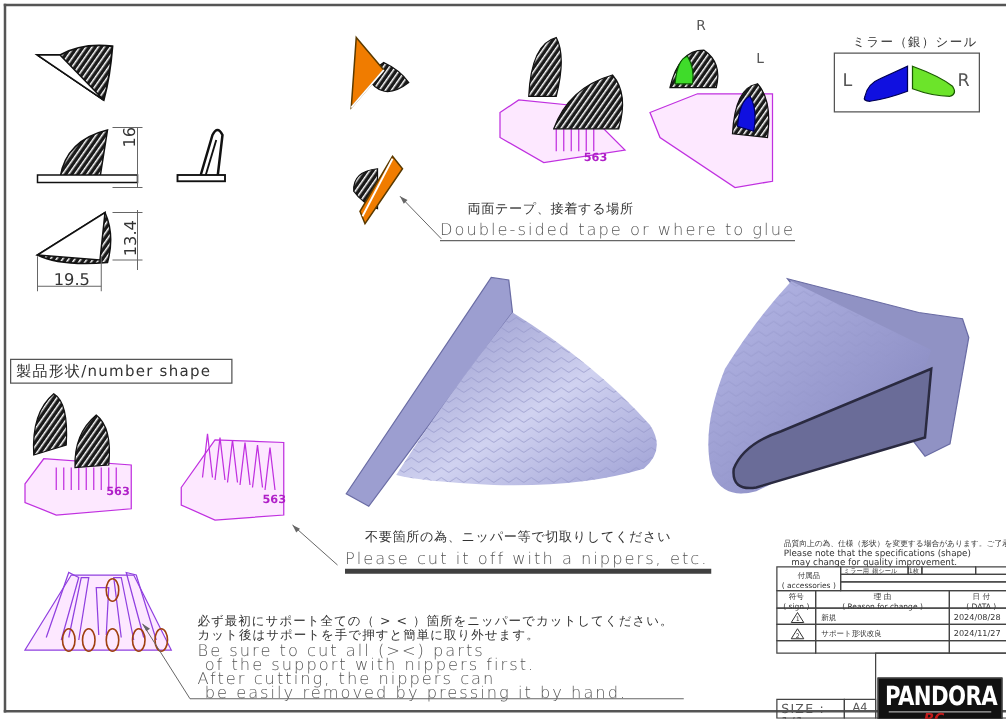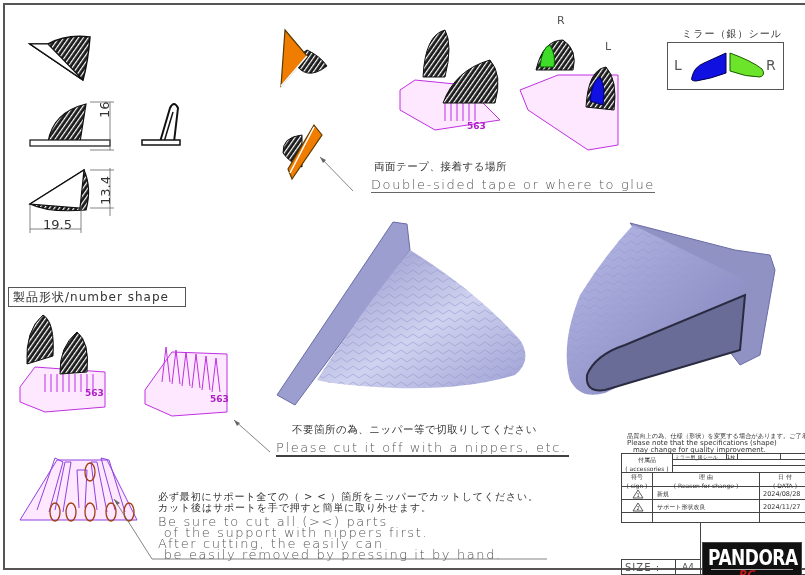--- a/index.html
+++ b/index.html
@@ -137,21 +137,21 @@
 <svg width="60" height="60" style="left:280px;top:123px;">
   <path d="M22 12 Q2 14 3 30 Q10 40 22 44 Z" fill="url(#carbon)" stroke="#111" stroke-width="1"></path>
   <path d="M34 2 L42 12 L12 56 L8 46 Z" fill="#f07c00" stroke="#5a3a00" stroke-width="1.2"></path>
   <line x1="34" y1="4" x2="10" y2="50" stroke="#fff" stroke-width="1.5"></line>
 </svg>
 <svg width="40" height="40" style="left:318px;top:155px;">
   <line x1="2" y1="2" x2="35" y2="36" stroke="#666" stroke-width="0.8"></line>
   <path d="M2 2 L8 5 L5 8 Z" fill="#666"></path>
 </svg>
 <div class="abs jp" style="left:374px;top:160px;">両面テープ、接着する場所</div>
-<div class="abs en" style="left:352px;top:177px;border-bottom:1px solid #666;margin-left:19px;">Double-sided tape or where to glue</div>
+<div class="abs en" style="left:352px;top:177px;border-bottom:1px solid #666;">Double-sided tape or where to glue</div>
 
 <svg width="120" height="105" style="left:395px;top:25px;">
   <path d="M5 65 L20 55 L70 60 L105 95 L40 105 L5 85 Z" fill="#fde8ff" stroke="#c030e0" stroke-width="1"></path>
   <g stroke="#c030e0" stroke-width="1">
     <line x1="50" y1="78" x2="50" y2="96"></line>
       <line x1="56" y1="78" x2="56" y2="96"></line>
       <line x1="62" y1="78" x2="62" y2="96"></line>
     <line x1="68" y1="78" x2="68" y2="96"></line>
       <line x1="74" y1="78" x2="74" y2="96"></line>
       <line x1="80" y1="78" x2="80" y2="96"></line>
@@ -210,27 +210,27 @@
   <path d="M68 10 Q40 40 15 80 Q-5 130 5 165 Q15 185 40 178 L160 120 L180 65 Z" fill="url(#body2)"></path>
   <path d="M68 10 Q40 40 15 80 Q-5 130 5 165 Q15 185 40 178 L160 120 L180 65 Z" fill="url(#chev)" opacity="0.7"></path>
   <path d="M40 175 Q20 178 22 160 Q30 140 60 130 L180 80 L175 135 Z" fill="#6a6c98" stroke="#2a2a40" stroke-width="2"></path>
 </svg>
 
 <svg width="50" height="40" style="left:232px;top:418px;">
   <line x1="2" y1="2" x2="38" y2="34" stroke="#666" stroke-width="0.8"></line>
   <path d="M2 2 L8 5 L5 8 Z" fill="#666"></path>
 </svg>
 <div class="abs jp" style="left:276px;top:423px;margin-left:16px;">不要箇所の為、ニッパー等で切取りしてください</div>
-<div class="abs en" style="left:276px;top:440px;border-bottom:2px solid #404040;padding-right:2px;">Please cut it off with a nippers, etc.</div>
+<div class="abs en" style="left:276px;top:440px;border-bottom:4px solid #404040;padding-right:2px;">Please cut it off with a nippers, etc.</div>
 
 <div class="abs jp" style="left:158px;top:490px;font-size:10px;letter-spacing:0.8px;">必ず最初にサポート全ての（ &gt; &lt; ）箇所をニッパーでカットしてください。</div>
 <div class="abs jp" style="left:158px;top:501px;font-size:10px;letter-spacing:0.8px;">カット後はサポートを手で押すと簡単に取り外せます。</div>
 <div class="abs en" style="left:158px;top:516px;line-height:11px;">Be sure to cut all (&gt;&lt;) parts</div>
 <div class="abs en" style="left:158px;top:527px;line-height:11px;white-space:pre;"> of the support with nippers first.</div>
-<div class="abs en" style="left:158px;top:538px;line-height:11px;">After cutting, the easily can</div>
+<div class="abs en" style="left:158px;top:538px;line-height:11px;">After cutting, the nippers can</div>
 <div class="abs en" style="left:158px;top:549px;line-height:11px;white-space:pre;"> be easily removed by pressing it by hand.</div>
 
 <div class="note">
   <div>品質向上の為、仕様（形状）を変更する場合があります。ご了承ください。</div>
   <div style="font-size:7px;">Please note that the specifications (shape)</div>
   <div style="font-size:7px;padding-left:6px;">may change for quality improvement.</div>
 </div>
 
 <div class="tb">
 

